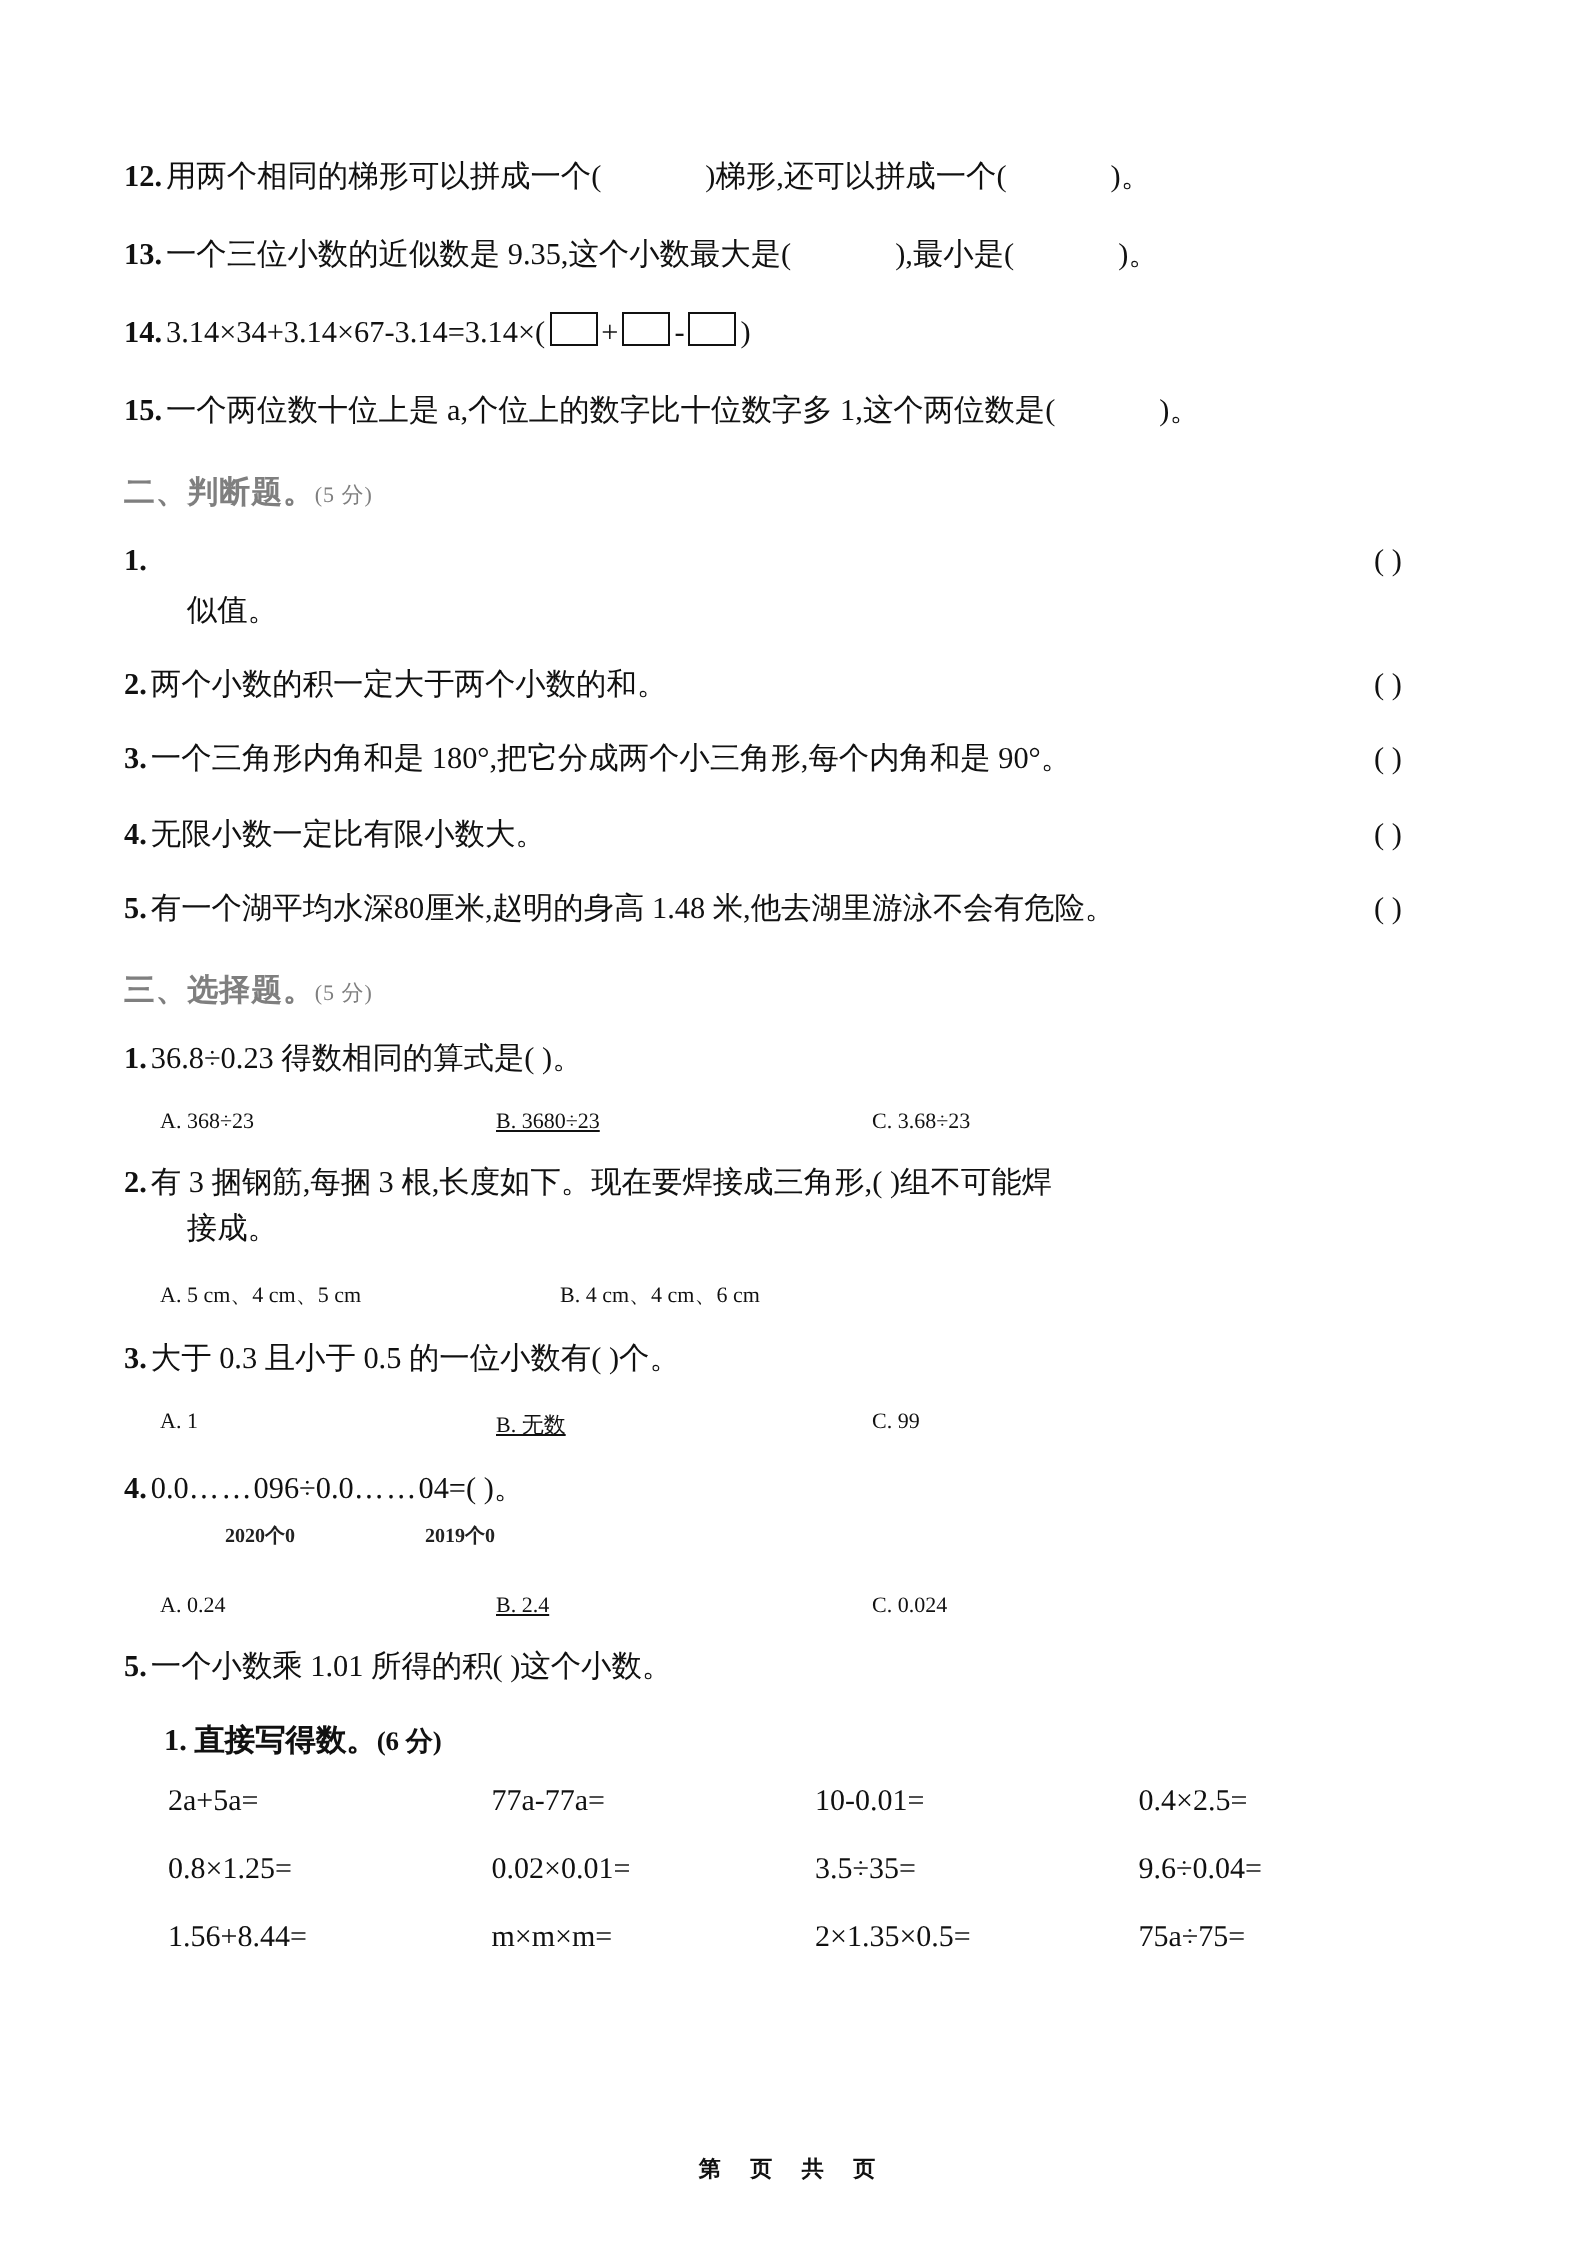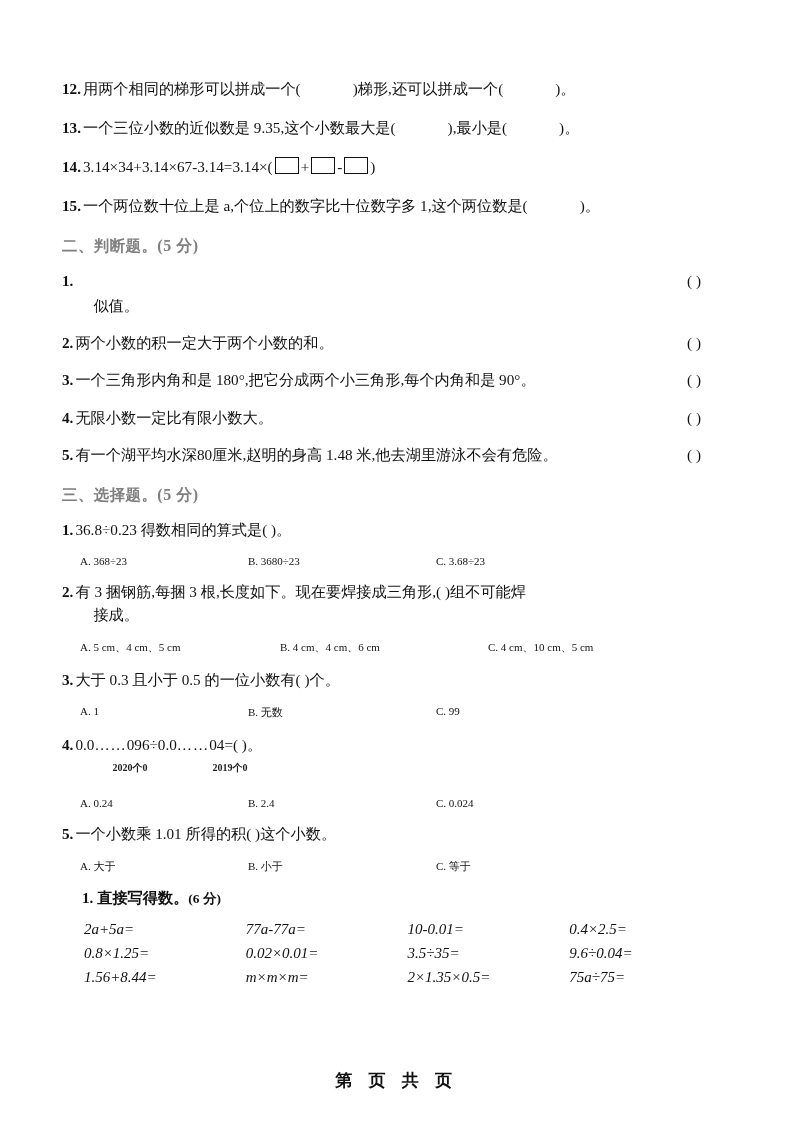--- a/index.html
+++ b/index.html
@@ -40,22 +40,22 @@
     flex: 1 1 auto;
   }
   .section-title {
     font-size: 15.4px;
     font-weight: bold;
     color: #7f7f7f;
     margin: 18px 0 12px 0;
     letter-spacing: 0.5px;
   }
   .section-title .score {
-    font-weight: bold;
-    font-size: 16px;
+    font-weight: normal;
+    font-size: 11px;
   }
   
   .tf-row {
     display: flex;
     align-items: baseline;
     font-size: 15.2px;
     margin-bottom: 13px;
     line-height: 1.6;
   }
   .tf-body {
@@ -75,33 +75,32 @@
   .choices {
     display: flex;
     padding-left: 18px;
     margin-bottom: 13px;
     font-size: 11px;
   }
   .choice {
     white-space: nowrap;
   }
   .c3 > .choice:nth-child(1) { flex: 0 0 168px; }
-  .c3 > .choice:nth-child(2) { flex: 0 0 188px; }
+  .c3 > .choice:nth-child(2) { flex: 0 0 188px; text-decoration: underline; }
   .c3 > .choice:nth-child(3) { flex: 1 1 auto; }
   .c3w > .choice:nth-child(1) { flex: 0 0 200px; }
   .c3w > .choice:nth-child(2) { flex: 0 0 208px; }
   .c3w > .choice:nth-child(3) { flex: 1 1 auto; }
   
   .calc-grid {
     display: grid;
     grid-template-columns: repeat(4, 1fr);
-    row-gap: 7px;
+    row-gap: 17px;
     padding-left: 22px;
     font-size: 15px;
-    font-style: italic;
     font-family: "Liberation Serif", serif;
   }
   .calc-cell {
     white-space: nowrap;
   }
   .sub-title {
     font-size: 15.2px;
     font-weight: bold;
     padding-left: 20px;
     margin: 14px 0 12px 0;
@@ -117,21 +116,21 @@
     border: 1px solid #111;
     vertical-align: -2px;
     margin: 0 2px;
   }
   .footer {
     position: absolute;
     bottom: 30px;
     left: 0;
     width: 100%;
     text-align: center;
-    font-size: 17px;
+    font-size: 11px;
     font-weight: bold;
     letter-spacing: 6px;
   }
   .note-wrap {
     display: flex;
     padding-left: 22px;
     margin-top: -8px;
     margin-bottom: 22px;
     font-size: 10px;
     color: #222;
@@ -230,21 +229,20 @@
   <div class="row">
     <span class="num">2.</span>
     <span class="txt">
       <span>有 3 捆钢筋,每捆 3 根,长度如下。现在要焊接成三角形,(        )组不可能焊</span><br>
       <span class="indent">接成。</span>
     </span>
   </div>
   <div class="choices c3w">
     <span class="choice">A. 5 cm、4 cm、5 cm</span>
     <span class="choice">B. 4 cm、4 cm、6 cm</span>
-    <span class="choice">C. 4 cm、10 cm、5 cm</span>
   </div>
 
   <div class="row">
     <span class="num">3.</span>
     <span class="txt">大于 0.3 且小于 0.5 的一位小数有(        )个。</span>
   </div>
   <div class="choices c3">
     <span class="choice">A. 1</span>
     <span class="choice">B. 无数</span>
     <span class="choice">C. 99</span>
@@ -262,25 +260,20 @@
   </div>
   <div class="choices c3">
     <span class="choice">A. 0.24</span>
     <span class="choice">B. 2.4</span>
     <span class="choice">C. 0.024</span>
   </div>
 
   <div class="row">
     <span class="num">5.</span>
     <span class="txt">一个小数乘 1.01 所得的积(        )这个小数。</span>
-  </div>
-  <div class="choices c3">
-    <span class="choice">A. 大于</span>
-    <span class="choice">B. 小于</span>
-    <span class="choice">C. 等于</span>
   </div>
 
 
   <div class="sub-title">
     <span>1.</span>
     <span>直接写得数。</span><span class="score">(6 分)</span>
   </div>
 
   <div class="calc-grid">
     <span class="calc-cell">2a+5a=</span>

